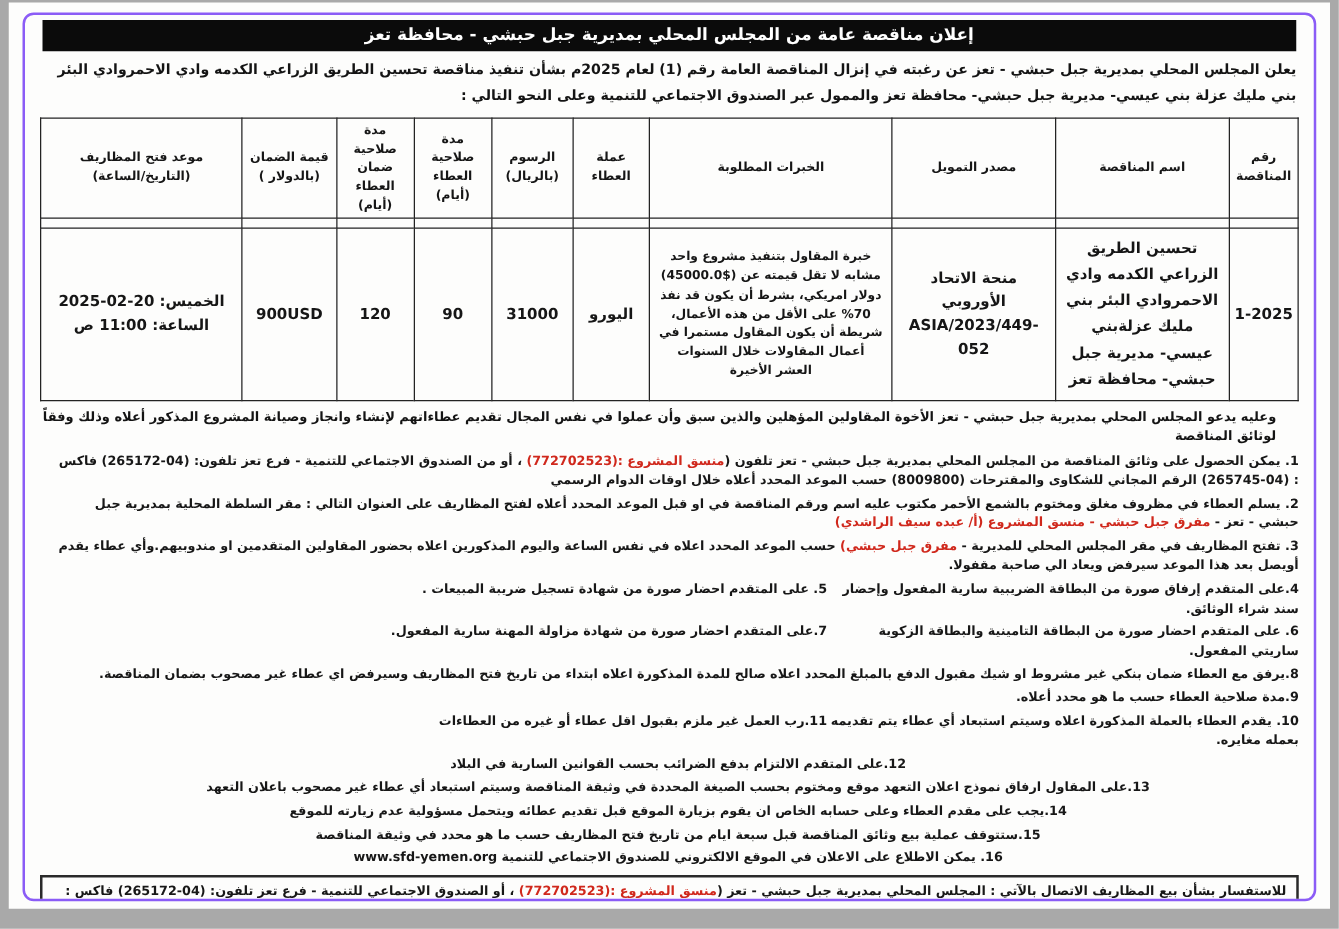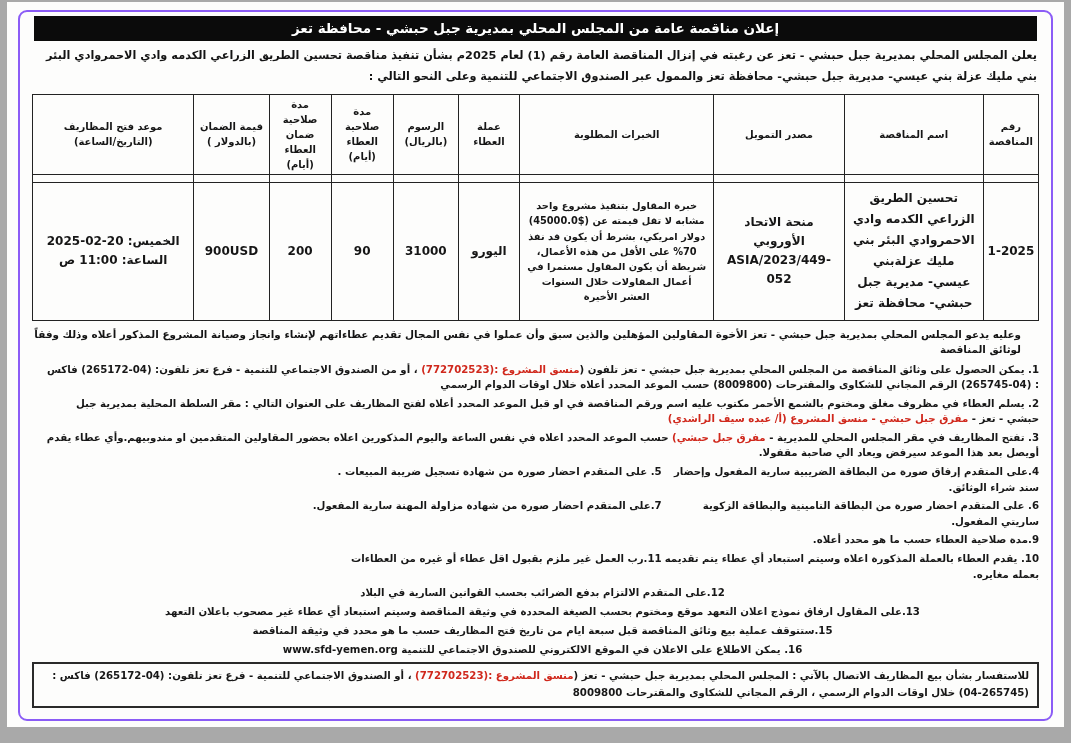--- a/index.html
+++ b/index.html
@@ -130,21 +130,21 @@
       </tr>
       <tr class="main">
         <td>1-2025</td>
         <td class="tname">تحسين الطريق الزراعي الكدمه وادي الاحمروادي البئر بني مليك عزلةبني عيسي- مديرية جبل حبشي- محافظة تعز</td>
         <td>منحة الاتحاد الأوروبي
 ASIA/2023/449-052</td>
         <td class="experience">خبرة المقاول بتنفيذ مشروع واحد مشابه لا تقل قيمته عن ($45000.0) دولار امريكي، بشرط أن يكون قد نفذ 70% على الأقل من هذه الأعمال، شريطة أن يكون المقاول مستمرا في أعمال المقاولات خلال السنوات العشر الأخيرة</td>
         <td>اليورو</td>
         <td>31000</td>
         <td>90</td>
-        <td>200</td>
+        <td>120</td>
         <td>900USD</td>
         <td>الخميس: 20-02-2025
 الساعة: 11:00 ص</td>
       </tr>
     </tbody>
       </table>
 
     <p class="invitation">وعليه يدعو المجلس المحلي بمديرية جبل حبشي - تعز الأخوة المقاولين المؤهلين والذين سبق وأن عملوا في نفس المجال تقديم عطاءاتهم لإنشاء وانجاز وصيانة المشروع المذكور أعلاه وذلك وفقاً لوثائق المناقصة</p>
 
     <div class="items">
@@ -154,29 +154,31 @@
 
       <div class="row2">
         <p class="item col-r">4.على المتقدم إرفاق صورة من البطاقة الضريبية سارية المفعول وإحضار سند شراء الوثائق.</p>
         <p class="item col-l">5. على المتقدم احضار صورة من شهادة تسجيل ضريبة المبيعات .</p>
       </div>
       <div class="row2">
         <p class="item col-r">6. على المتقدم احضار صورة من البطاقة التامينية والبطاقة الزكوية ساريتي المفعول.</p>
         <p class="item col-l">7.على المتقدم احضار صورة من شهادة مزاولة المهنة سارية المفعول.</p>
       </div>
 
+      <p class="item">8.يرفق مع العطاء ضمان بنكي غير مشروط او شيك مقبول الدفع بالمبلغ المحدد اعلاه صالح للمدة المذكورة اعلاه  ابتداء من تاريخ فتح المظاريف وسيرفض اي عطاء غير مصحوب بضمان المناقصة.</p>
       <p class="item">9.مدة صلاحية العطاء حسب ما هو محدد أعلاه.</p>
 
       <div class="row2">
         <p class="item col-r">10. يقدم العطاء بالعملة المذكورة اعلاه وسيتم استبعاد أي عطاء يتم تقديمه بعمله مغايره.</p>
         <p class="item col-l">11.رب العمل غير ملزم بقبول اقل عطاء أو غيره من العطاءات</p>
       </div>
 
       <p class="item centered">12.على المتقدم الالتزام بدفع الضرائب بحسب القوانين السارية في البلاد</p>
       <p class="item centered">13.على المقاول ارفاق نموذج اعلان التعهد موقع ومختوم بحسب الصيغة المحددة في وثيقة المناقصة وسيتم استبعاد أي عطاء غير مصحوب باعلان التعهد</p>
+      <p class="item centered">14.يجب على مقدم العطاء وعلى حسابه الخاص ان يقوم بزيارة الموقع قبل تقديم عطائه ويتحمل مسؤولية عدم زيارته للموقع</p>
       <p class="item centered">15.ستتوقف عملية بيع وثائق المناقصة قبل سبعة ايام من تاريخ فتح المظاريف حسب ما هو محدد في وثيقة المناقصة</p>
       <p class="item centered"><span>16. يمكن الاطلاع على الاعلان في الموقع الالكتروني للصندوق الاجتماعي للتنمية </span><a class="weblink">www.sfd-yemen.org</a></p>
     </div>
 
     <div class="footer-box"><span>للاستفسار بشأن بيع المظاريف الاتصال بالآتي : المجلس المحلي بمديرية جبل حبشي - تعز (</span><span class="red">منسق المشروع :</span><span class="red">(772702523)</span><span> ، أو الصندوق الاجتماعي للتنمية - فرع تعز تلفون: (04-265172)  فاكس : (265745-04) خلال اوقات الدوام الرسمي ، الرقم المجاني للشكاوى والمقترحات 8009800</span></div>
 
   </div>
 </div>
 
 </body></html>

